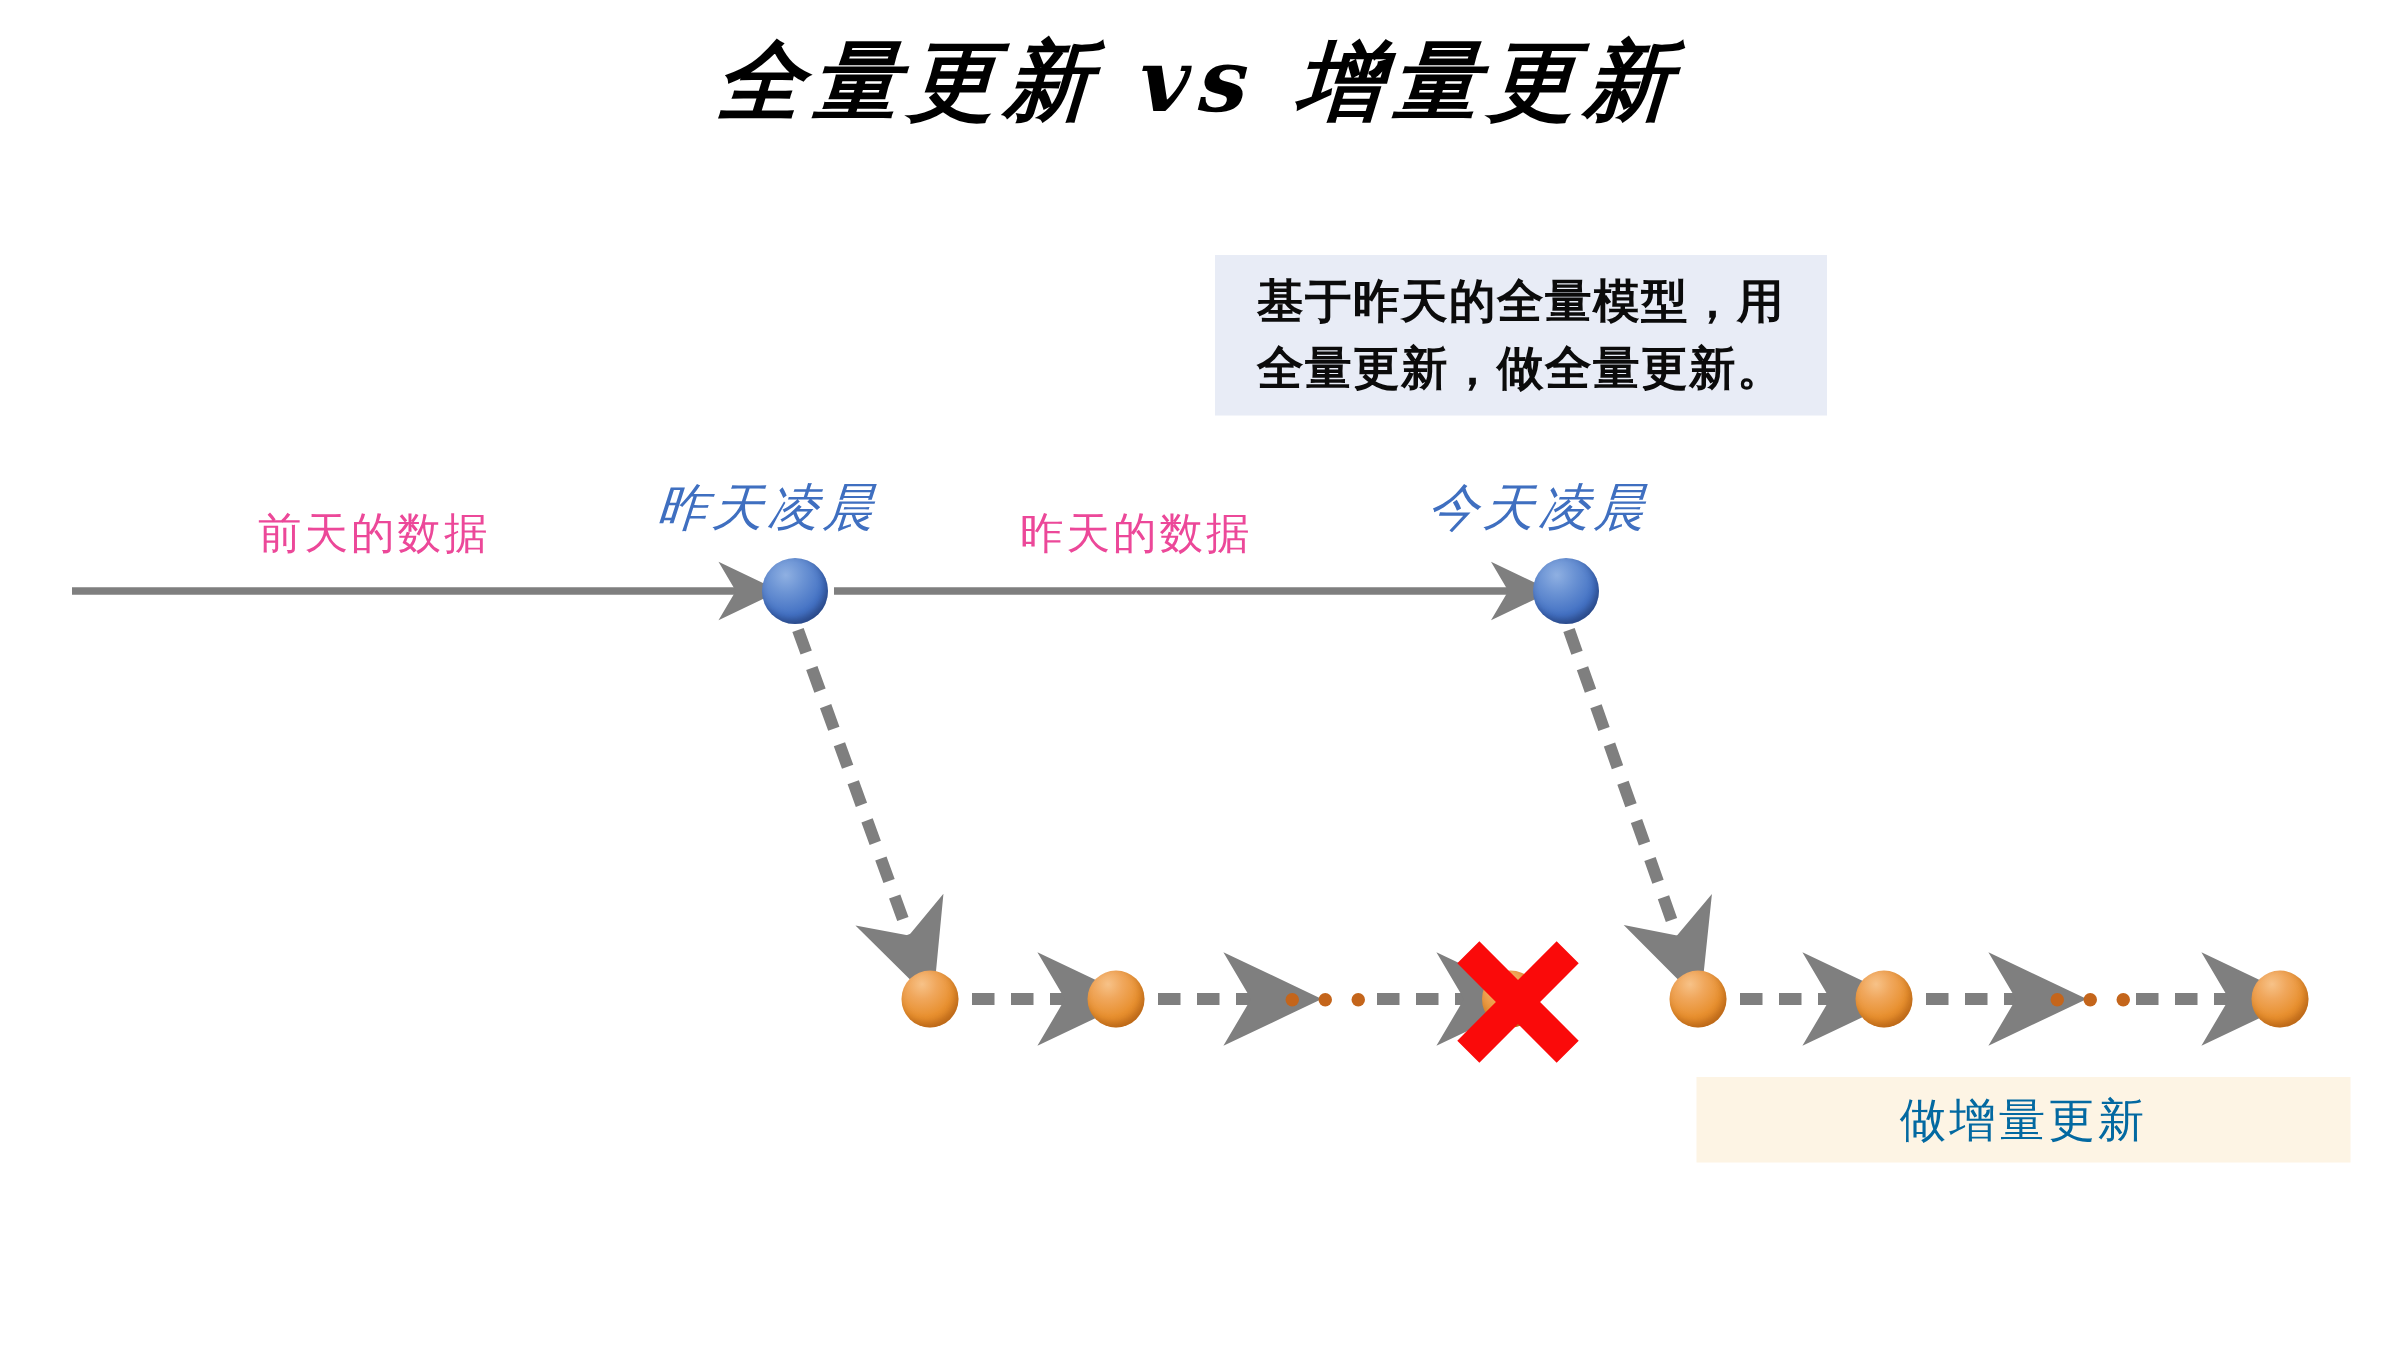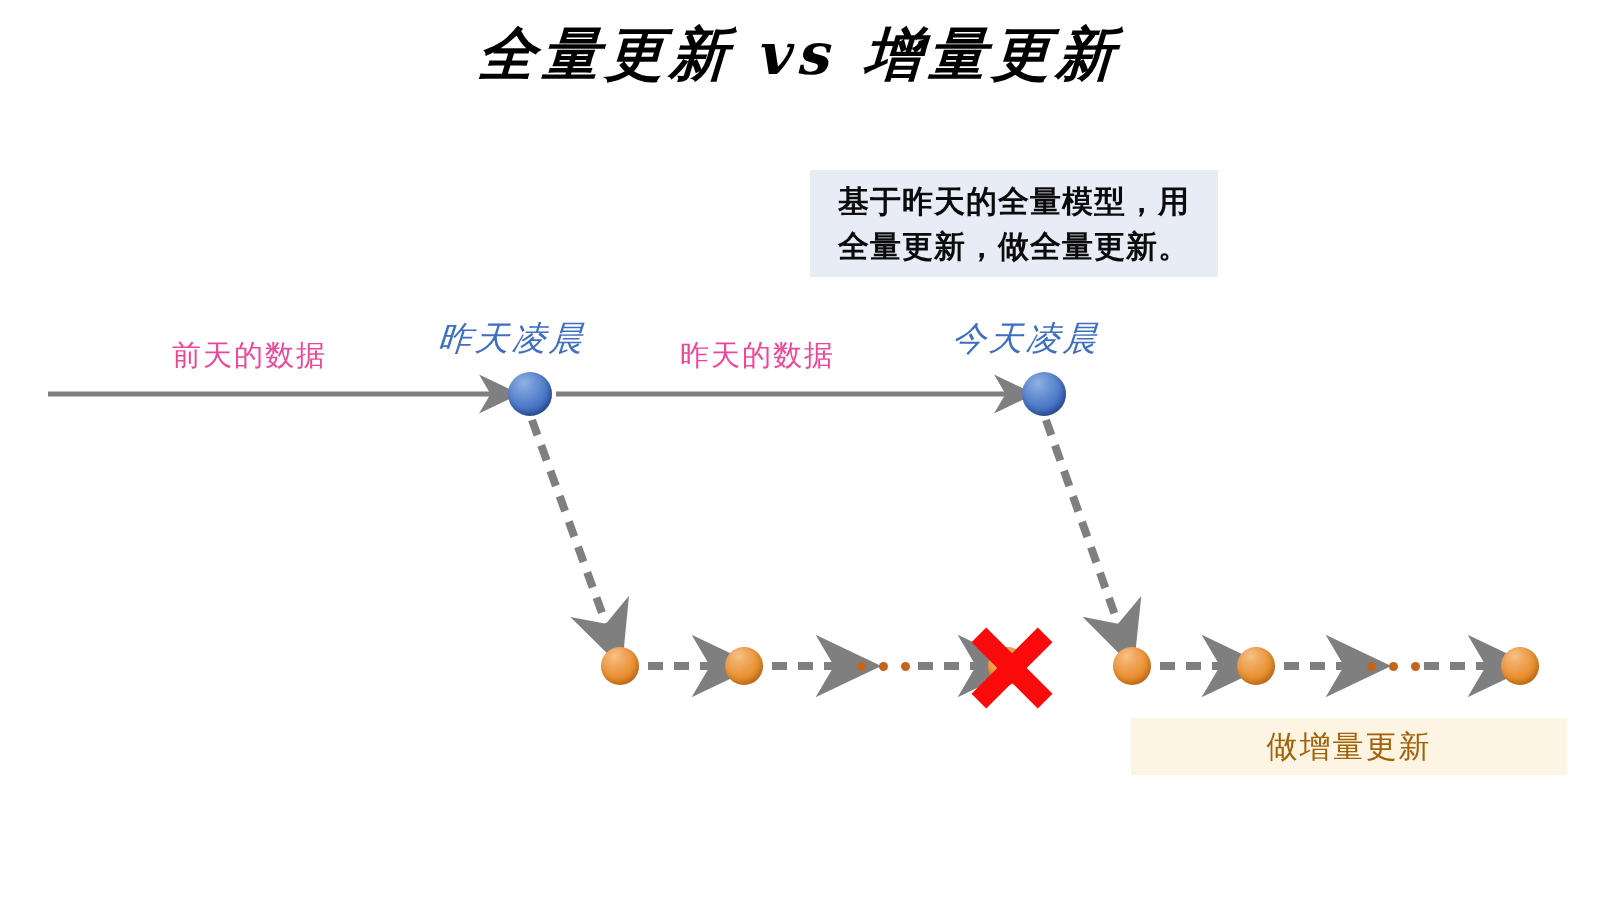--- a/index.html
+++ b/index.html
@@ -72,21 +72,21 @@
     height: 57px;
     background: #FDF4E4;
     box-sizing: border-box;
     display: flex;
     align-items: center;
     justify-content: center;
   }
   .callout-cream .line {
     font-family: "DejaVu Serif", serif;
     font-size: 31px;
-    color: #a16207;
+    color: #0369a1;
     letter-spacing: 2px;
     white-space: nowrap;
   }
 
   
   .tl-label {
     position: absolute;
     font-family: "DejaVu Serif", serif;
     font-size: 29px;
     letter-spacing: 2px;

